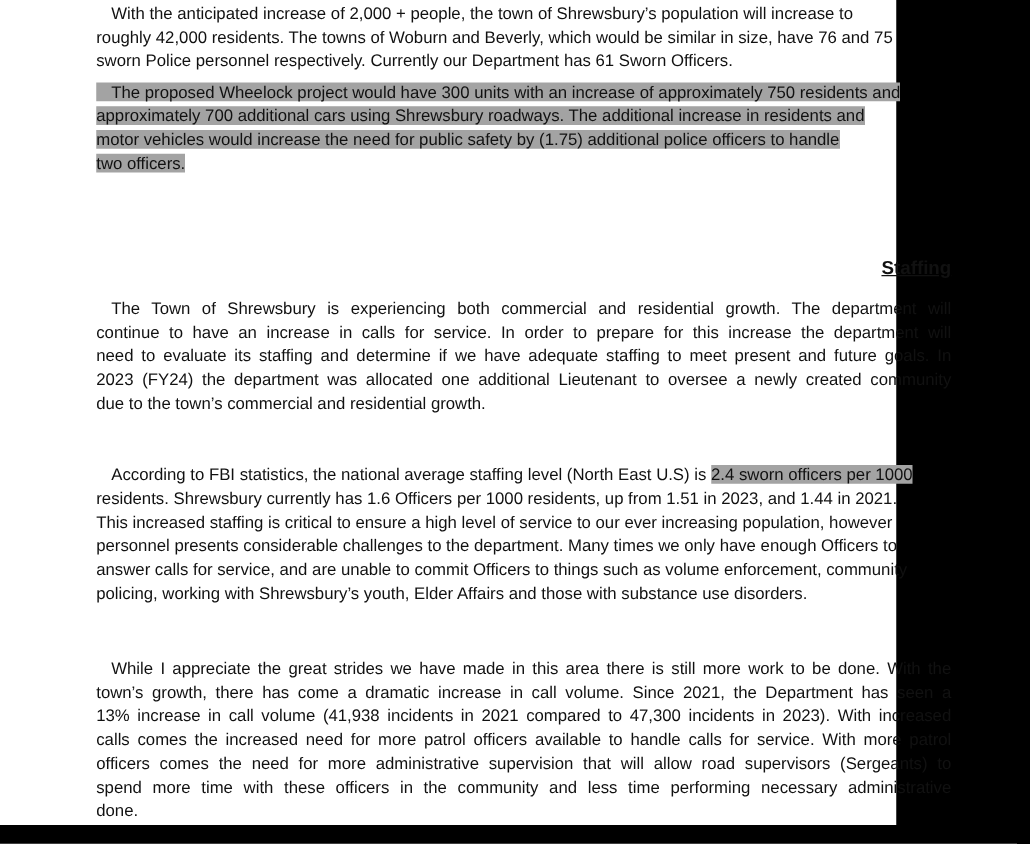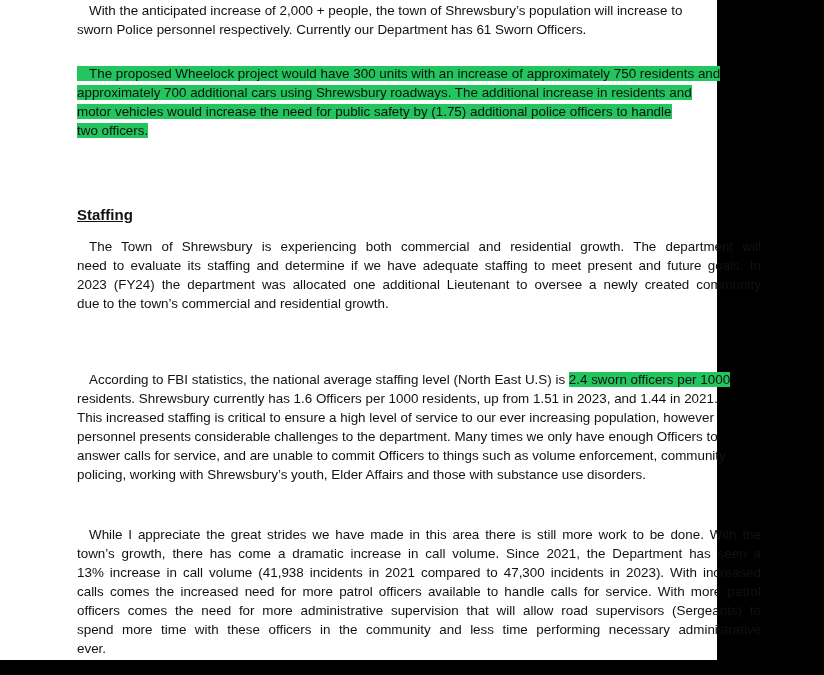--- a/index.html
+++ b/index.html
@@ -12,48 +12,50 @@
   }
   .content {
     position: absolute; left: 77px; top: 0; width: 684px;
     font-size: 13.4px; color: #111; line-height: 19px;
   }
   .p { margin: 0; }
   .p .line { display: block; white-space: nowrap; }
   .just .line { text-align: justify; text-align-last: justify; white-space: normal; }
   .just .line.last { text-align-last: left; }
   .indent { padding-left: 12px; }
-  .hl { background: #22c55e; }
+  .hl { background: #a3a3a3; }
   .heading {
-    position: absolute; left: 0; width: 684px; text-align: left;
+    position: absolute; left: 0; width: 684px; text-align: right;
     font-weight: bold; font-size: 15px; text-decoration: underline;
   }
 </style>
 </head>
 <body>
 
 <div class="page">
   <div class="content">
 
     <div class="p" style="position:absolute; top:1px; width:684px;">
       <span class="line indent">With the anticipated increase of 2,000 + people, the town of Shrewsbury’s population will increase to</span>
+      <span class="line">roughly 42,000 residents. The towns of Woburn and Beverly, which would be similar in size, have 76 and 75</span>
       <span class="line">sworn Police personnel respectively. Currently our Department has 61 Sworn Officers.</span>
     </div>
 
     <div class="p" style="position:absolute; top:64px; width:684px;">
       <span class="line"><span class="hl indent">The proposed Wheelock project would have 300 units with an increase of approximately 750 residents and</span></span>
       <span class="line"><span class="hl">approximately 700 additional cars using Shrewsbury roadways. The additional increase in residents and</span></span>
       <span class="line"><span class="hl">motor  vehicles would increase the need for public safety by (1.75) additional police officers to handle</span></span>
       <span class="line"><span class="hl">two officers.</span></span>
     </div>
 
     <div class="heading" style="top:205px;">Staffing</div>
 
     <div class="p just" style="position:absolute; top:237px; width:684px;">
       <span class="line indent">The Town of Shrewsbury is experiencing both commercial and residential growth. The department will</span>
+      <span class="line">continue to have an increase in calls for service. In order to prepare for this increase the department will</span>
       <span class="line">need to evaluate its staffing and determine if we have adequate staffing to meet present and future goals. In</span>
       <span class="line">2023 (FY24) the department was allocated one additional Lieutenant to oversee a newly created community</span>
       <span class="line last">due to the town’s commercial and residential growth.</span>
     </div>
 
     <div class="p" style="position:absolute; top:370px; width:684px;">
       <span class="line indent"><span>According to FBI statistics, the national average staffing level (North East U.S) is </span><span class="hl">2.4 sworn officers per 1000</span></span>
       <span class="line">residents. Shrewsbury currently has 1.6 Officers per 1000 residents, up from 1.51 in 2023, and 1.44 in 2021.</span>
       <span class="line">This increased staffing is critical to ensure a high level of service to our ever increasing population, however</span>
       <span class="line">personnel presents considerable challenges to the department. Many times we only have enough Officers to</span>
@@ -61,17 +63,17 @@
       <span class="line">policing, working with Shrewsbury’s youth, Elder Affairs and those with substance use disorders.</span>
     </div>
 
     <div class="p just" style="position:absolute; top:525px; width:684px;">
       <span class="line indent">While I appreciate the great strides we have made in this area there is still more work to be done. With the</span>
       <span class="line">town’s growth, there has come a dramatic increase in call volume. Since 2021, the Department has seen a</span>
       <span class="line">13% increase in call volume (41,938 incidents in 2021 compared to 47,300 incidents in 2023). With increased</span>
       <span class="line">calls comes the increased need for more patrol officers available to handle calls for service. With more patrol</span>
       <span class="line">officers comes the need for more administrative supervision that will allow road supervisors (Sergeants) to</span>
       <span class="line">spend more time with these officers in the community and less time performing necessary administrative</span>
-      <span class="line last">ever.</span>
+      <span class="line last">done.</span>
     </div>
 
   </div>
 </div>
 
 </body></html>

